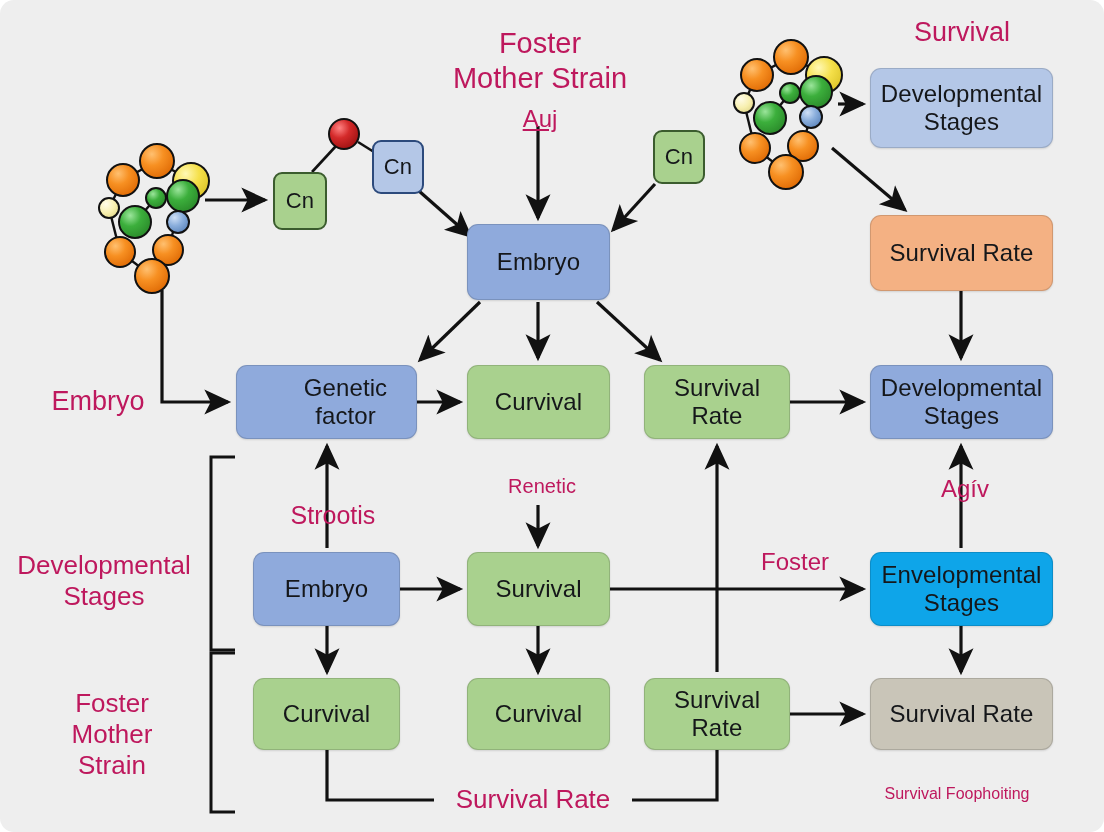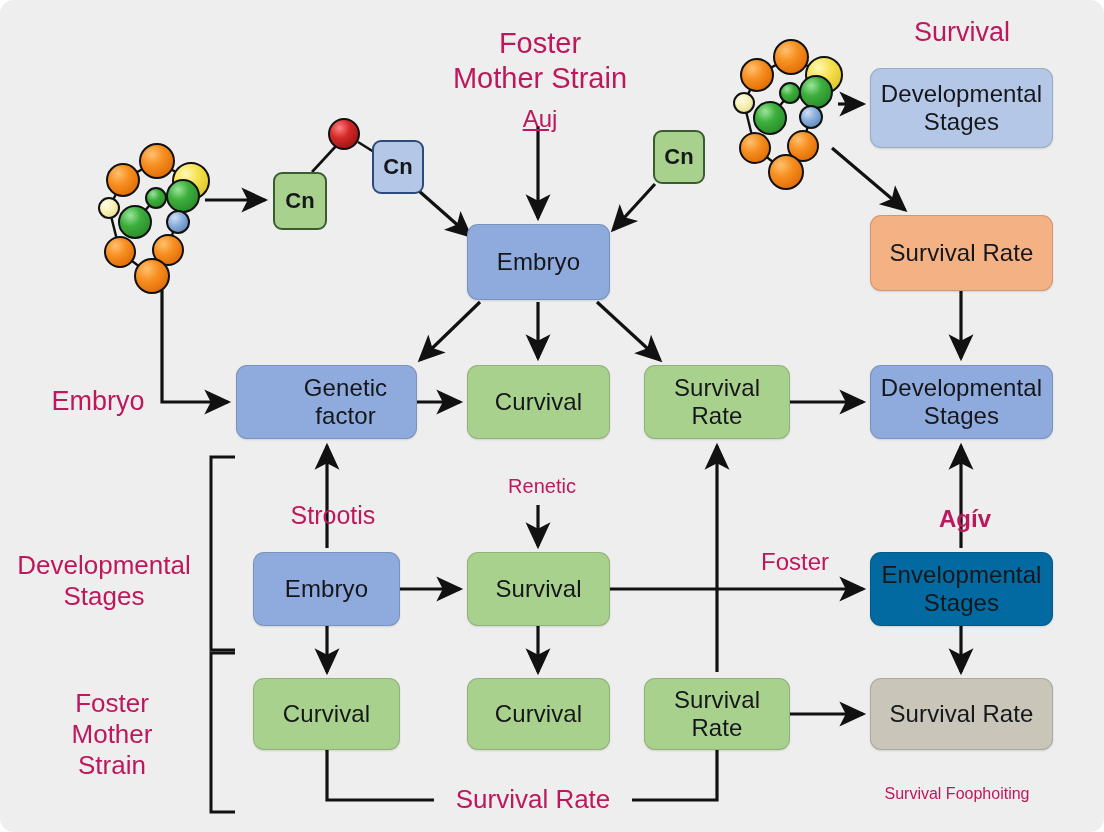--- a/index.html
+++ b/index.html
@@ -21,21 +21,21 @@
     color:#15171a;
     font-size:24px;
     line-height:1.16;
     letter-spacing:.1px;
     border:1px solid rgba(0,0,0,.14);
     box-shadow:0 1px 2px rgba(0,0,0,.12);
     padding:2px 6px;
     white-space:pre-line;
   }
   .node.small{
-    font-size:22px;font-weight:bold;border-radius:9px;
+    font-size:22px;font-weight:normal;border-radius:9px;
     border:2px solid #3b5c2e;box-shadow:none;
   }
   .node.small.blue{border:2px solid #2c4a7c;}
   .freetext{
     position:absolute;
     color:#be185d;
     font-size:25px;
     line-height:1.2;
     text-align:center;
     white-space:pre-line;
@@ -204,37 +204,37 @@
   <div class="node" style="left: 467px; top: 224px; width: 143px; height: 76px; background: rgb(143, 170, 220);"><span>Embryo</span></div>
   <div class="node" style="left: 236px; top: 365px; width: 181px; height: 74px; background: rgb(143, 170, 220); padding-left: 44px;"><span>Genetic
 factor</span></div>
   <div class="node" style="left: 467px; top: 365px; width: 143px; height: 74px; background: rgb(169, 209, 142);"><span>Curvival</span></div>
   <div class="node" style="left: 644px; top: 365px; width: 146px; height: 74px; background: rgb(169, 209, 142);"><span>Survival
 Rate</span></div>
   <div class="node" style="left: 870px; top: 365px; width: 183px; height: 74px; background: rgb(143, 170, 220);"><span>Developmental
 Stages</span></div>
   <div class="node" style="left: 253px; top: 552px; width: 147px; height: 74px; background: rgb(143, 170, 220);"><span>Embryo</span></div>
   <div class="node" style="left: 467px; top: 552px; width: 143px; height: 74px; background: rgb(169, 209, 142);"><span>Survival</span></div>
-  <div class="node" style="left: 870px; top: 552px; width: 183px; height: 74px; background: #0369a1;"><span>Envelopmental
+  <div class="node" style="left: 870px; top: 552px; width: 183px; height: 74px; background: #0ea5e9;"><span>Envelopmental
 Stages</span></div>
   <div class="node" style="left: 253px; top: 678px; width: 147px; height: 72px; background: rgb(169, 209, 142);"><span>Curvival</span></div>
   <div class="node" style="left: 467px; top: 678px; width: 143px; height: 72px; background: rgb(169, 209, 142);"><span>Curvival</span></div>
   <div class="node" style="left: 644px; top: 678px; width: 146px; height: 72px; background: rgb(169, 209, 142);"><span>Survival
 Rate</span></div>
   <div class="node" style="left: 870px; top: 678px; width: 183px; height: 72px; background: rgb(201, 197, 184);"><span>Survival Rate</span></div>
 
   <div class="freetext big" style="left: 404px; top: 26px; width: 272px; font-size: 29px;">Foster
 Mother Strain</div>
   <div class="freetext lbl" style="left: 490px; top: 105px; width: 100px; font-size: 24px; text-decoration: underline;">Auj</div>
   <div class="freetext big" style="left: 874px; top: 16px; width: 176px; font-size: 27px;">Survival</div>
   <div class="freetext big" style="left: 28px; top: 385px; width: 140px; font-size: 27px;">Embryo</div>
   <div class="freetext lbl" style="left: 268px; top: 500px; width: 130px; font-size: 25px;">Strootis</div>
   <div class="freetext lbl" style="left: 482px; top: 474px; width: 120px; font-size: 20px;">Renetic</div>
   <div class="freetext lbl" style="left: 745px; top: 548px; width: 100px; font-size: 24px;">Foster</div>
-  <div class="freetext lbl" style="left: 920px; top: 505px; width: 90px; font-size: 24px; font-weight: bold;">Agív</div>
+  <div class="freetext lbl" style="left: 920px; top: 475px; width: 90px; font-size: 24px;">Agív</div>
   <div class="freetext big" style="left: 0px; top: 550px; width: 208px; font-size: 26px;">Developmental
 Stages</div>
   <div class="freetext big" style="left: 30px; top: 688px; width: 164px; font-size: 26px;">Foster
 Mother
 Strain</div>
   <div class="freetext big" style="left: 440px; top: 784px; width: 186px; font-size: 26px;">Survival Rate</div>
   <div class="freetext big" style="left: 822px; top: 784px; width: 270px; font-size: 16px;">Survival Foophoiting</div>
 
 </div>
 

